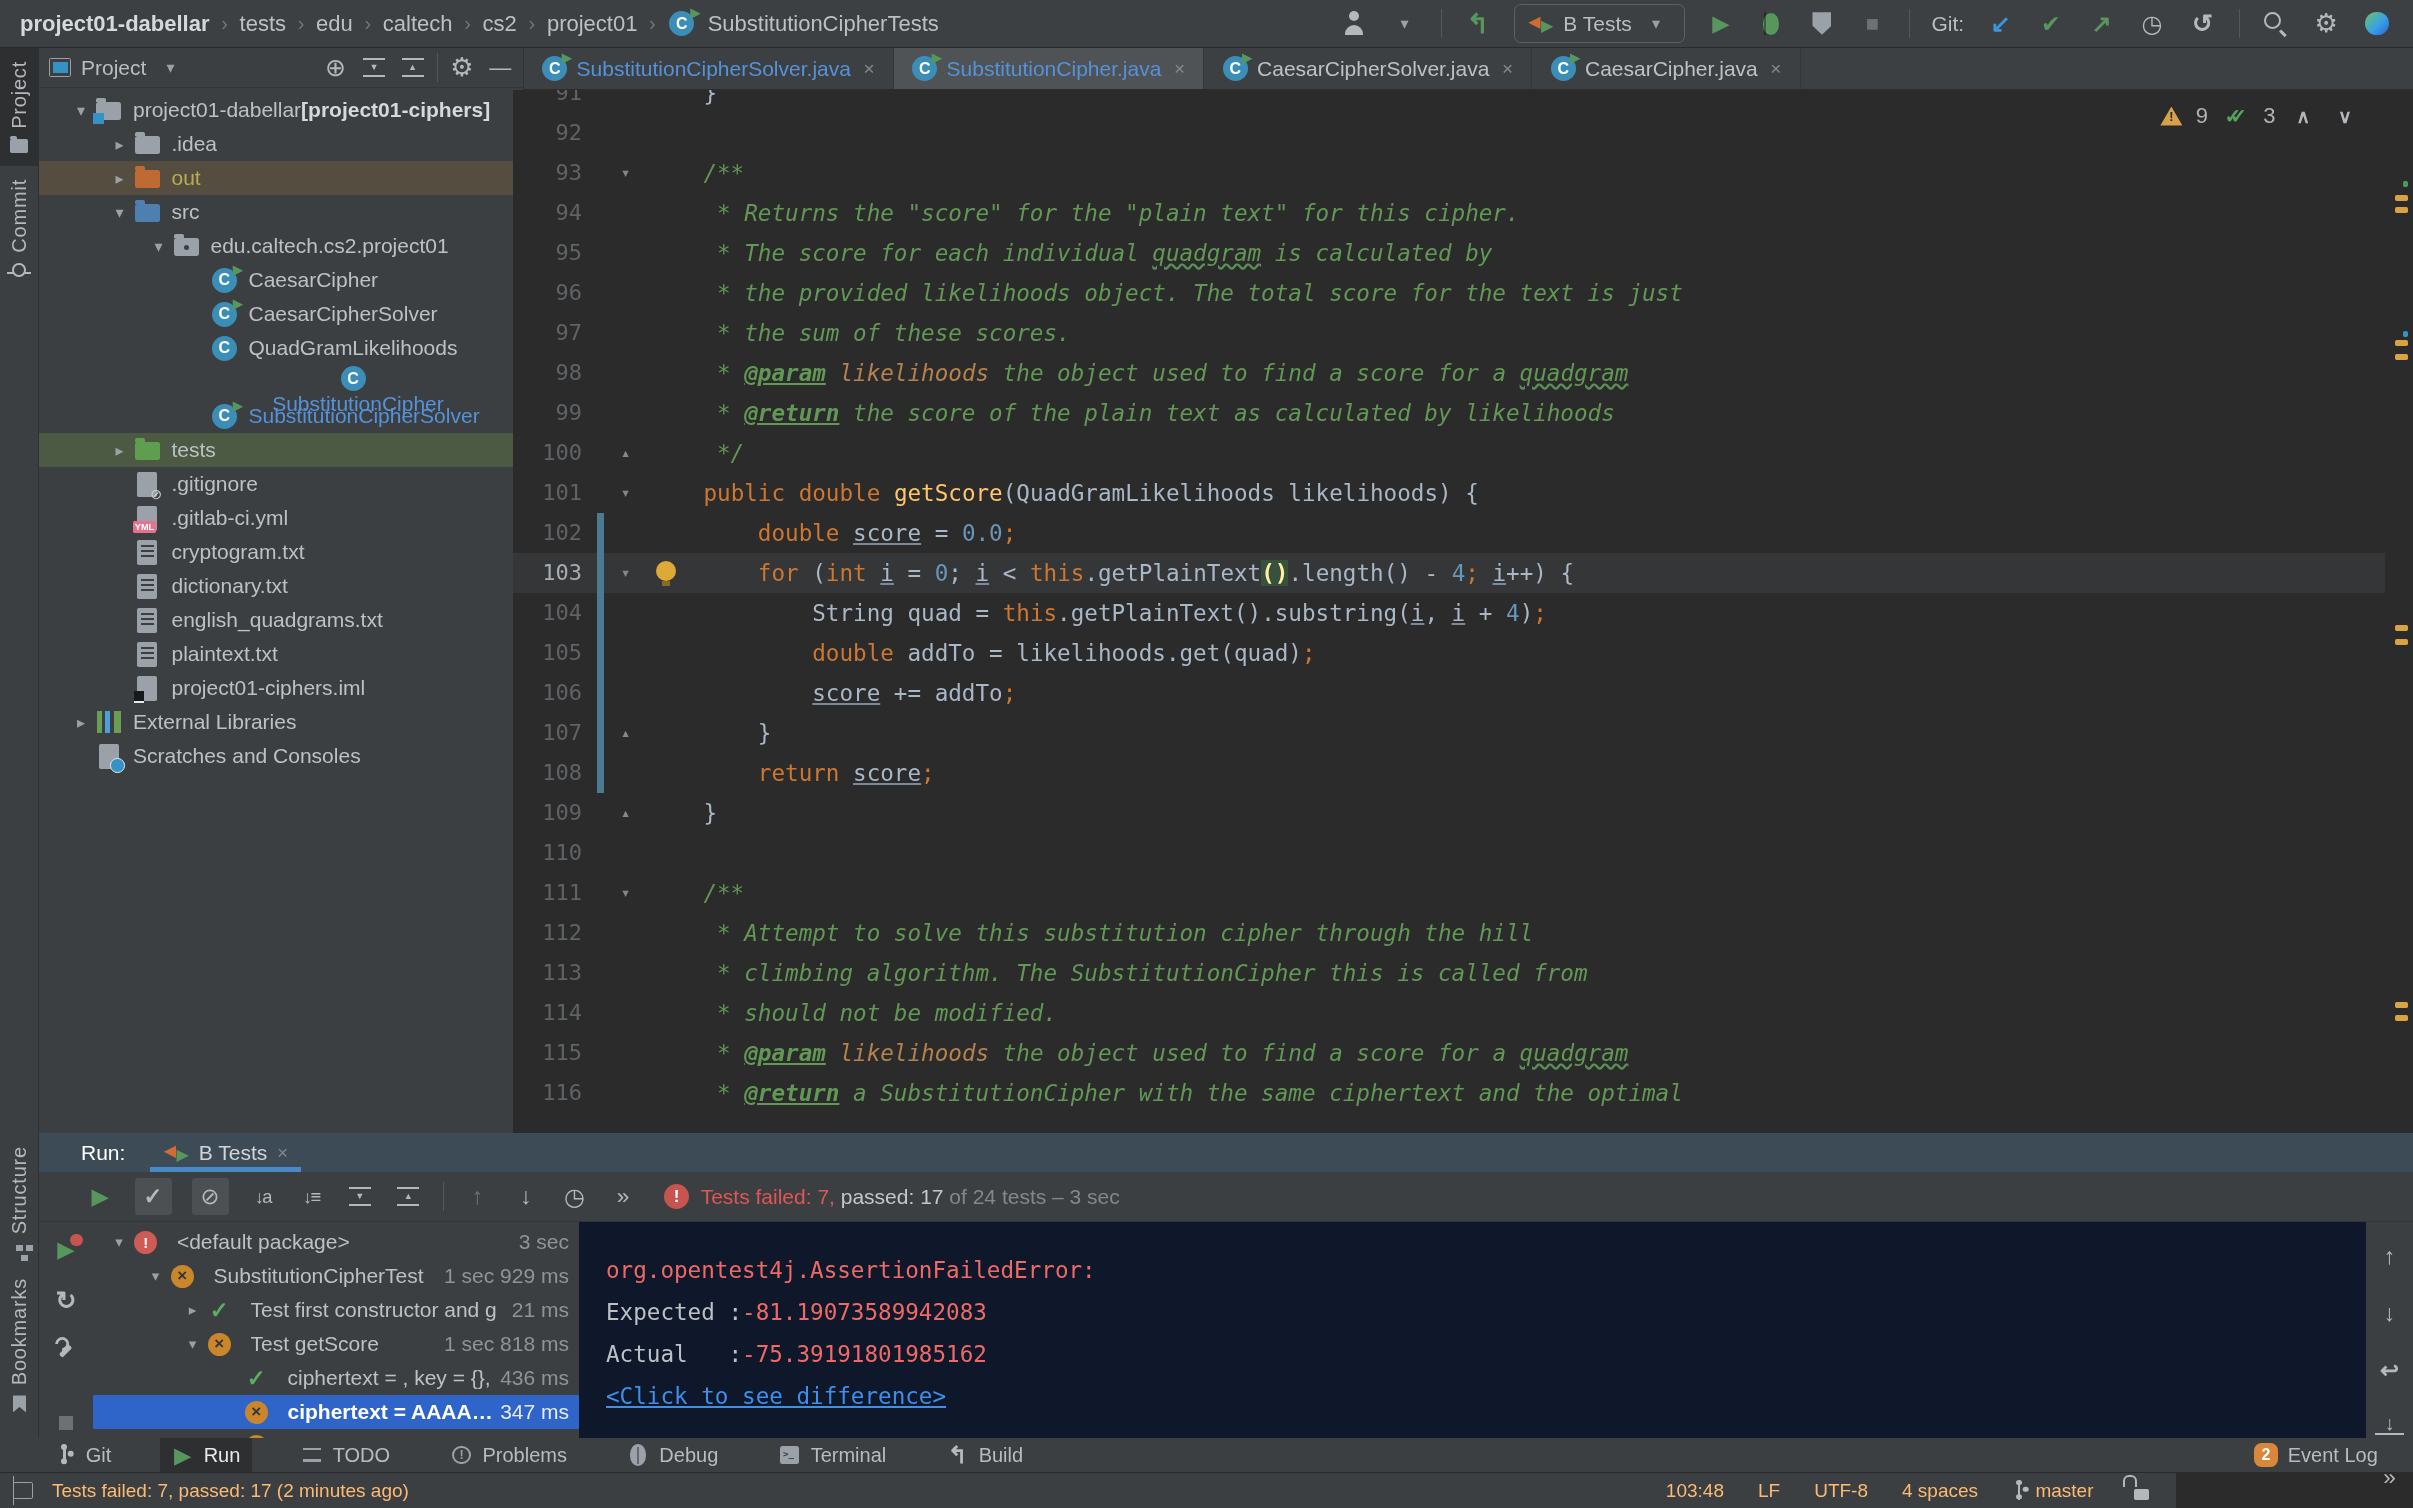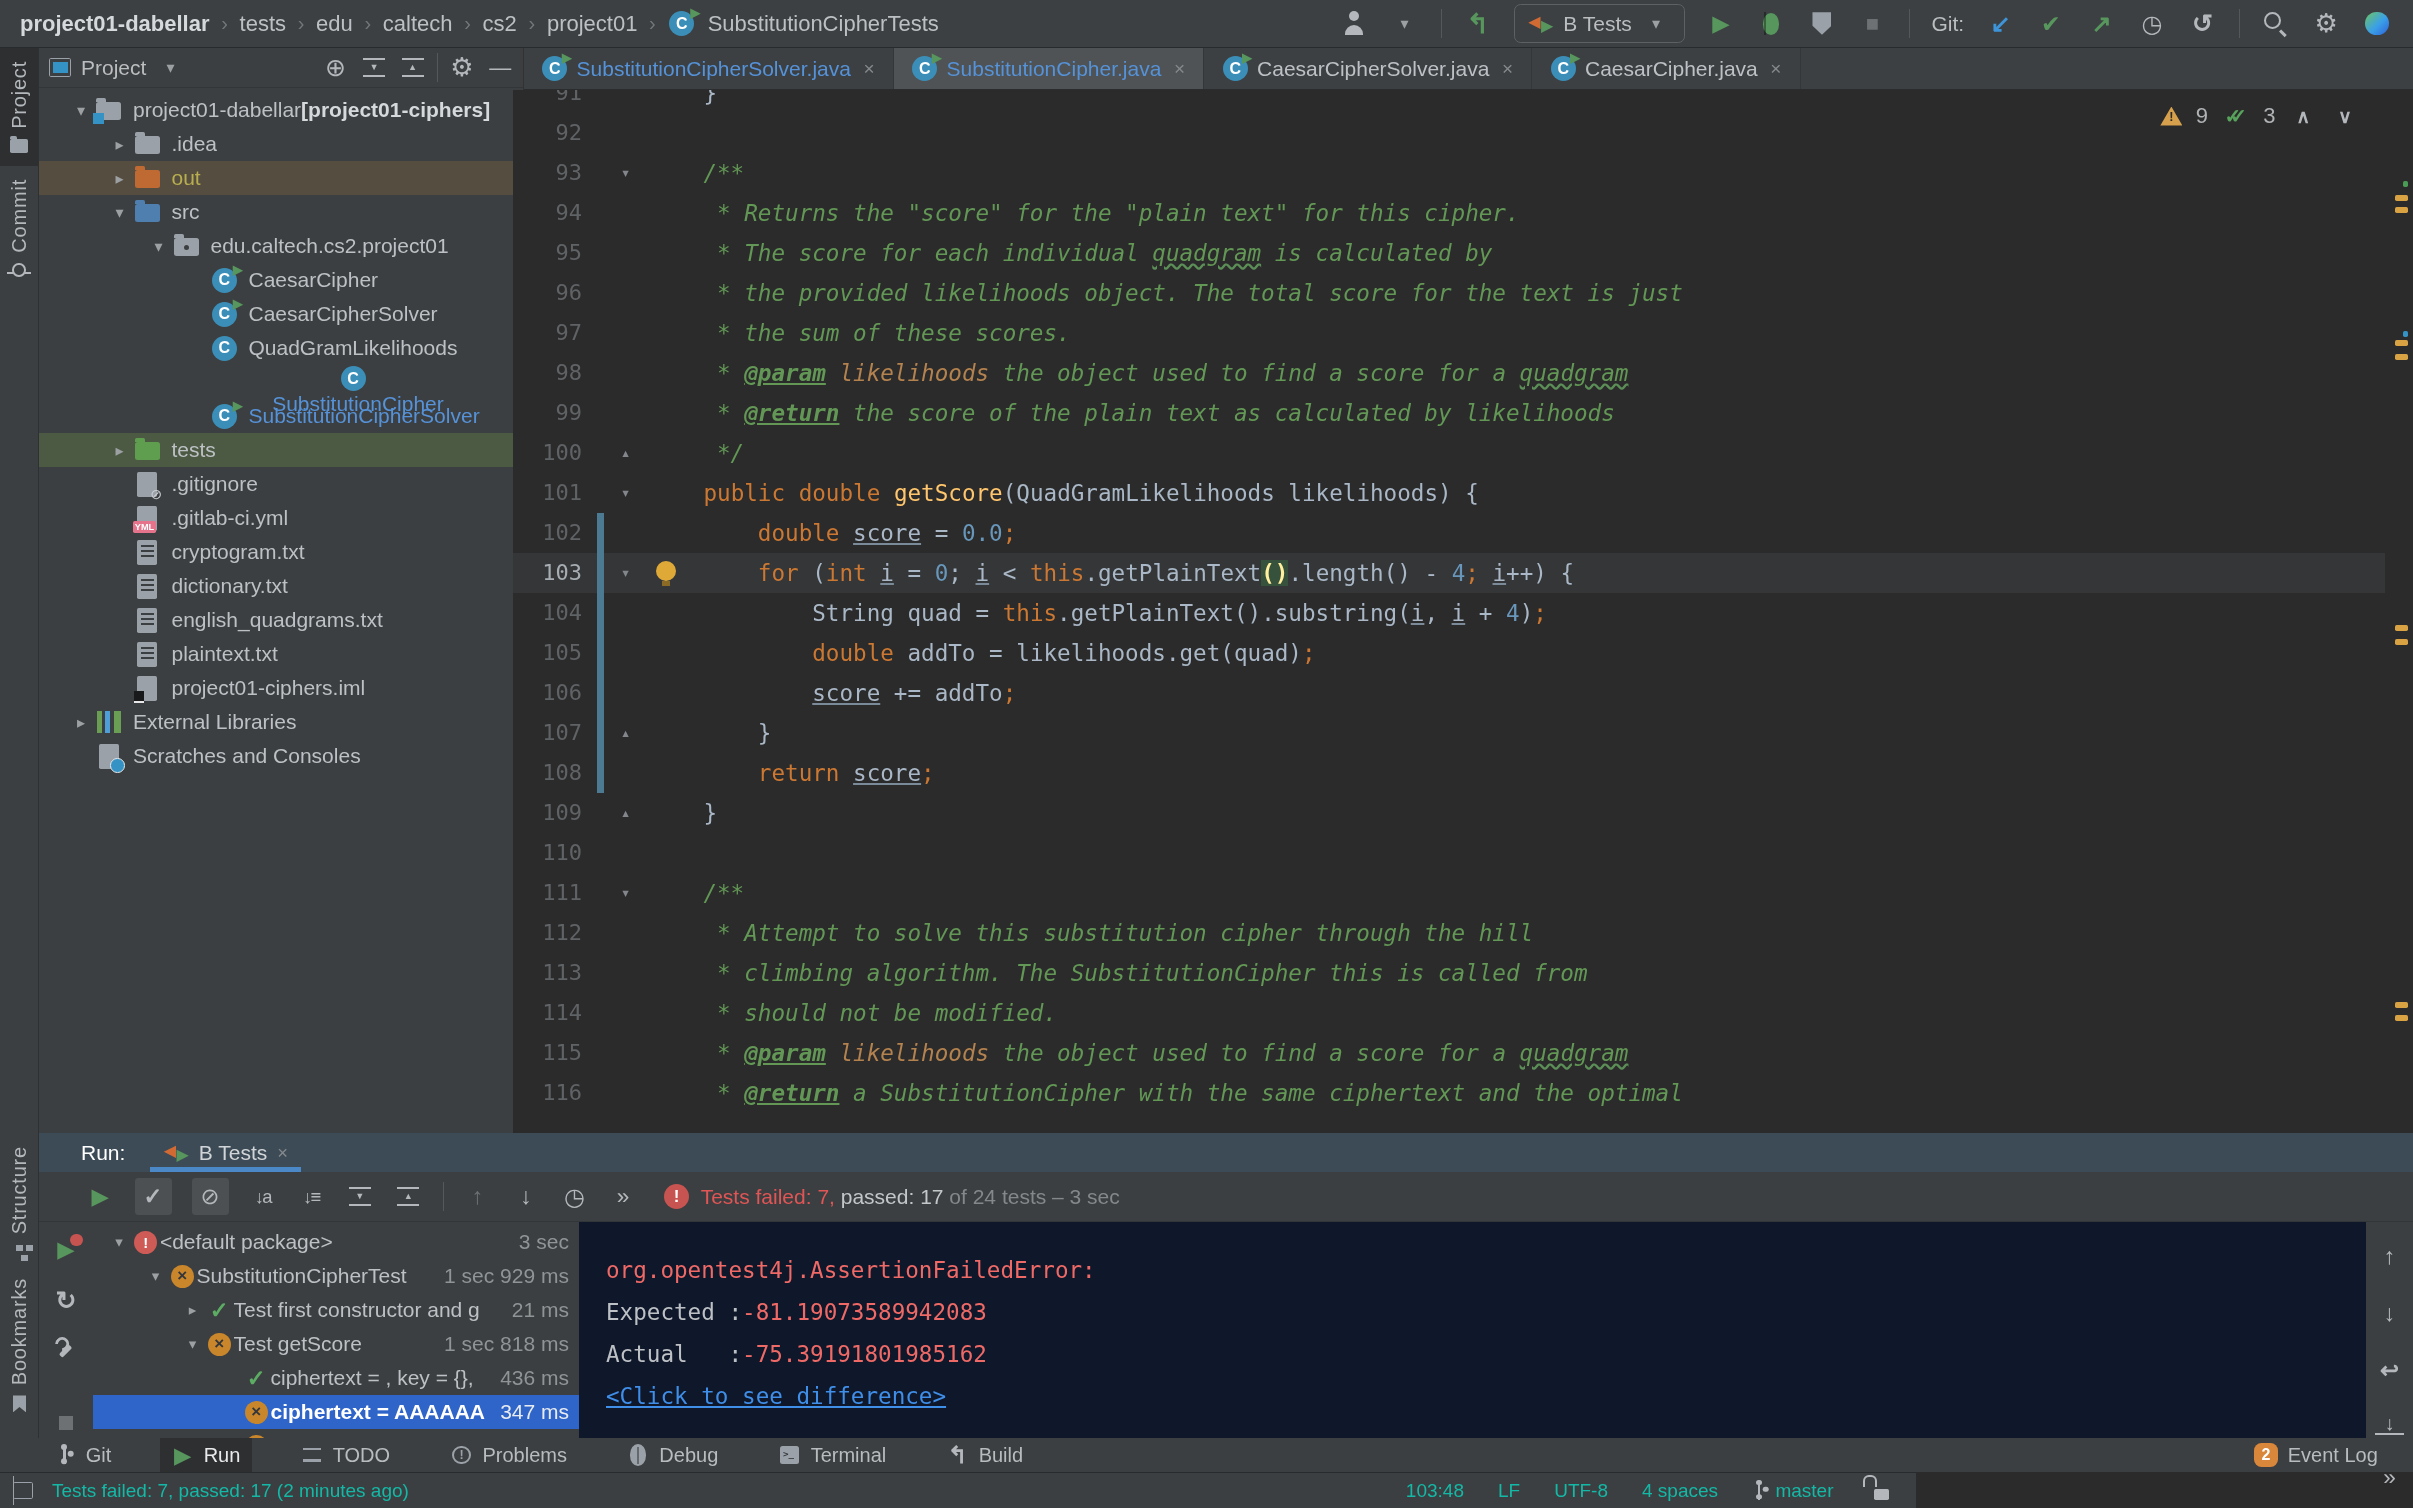--- a/index.html
+++ b/index.html
@@ -179,21 +179,21 @@
   #rp-status .pass{color:#c3c7ca}
   #rp-status .rest{color:#84888b}
   #rp-body{position:absolute;top:89px;bottom:0;left:0;right:0;display:flex}
   #rp-left{width:54px;display:flex;flex-direction:column;align-items:center;gap:22px;padding-top:13.4px;flex:none}
   .rrf{position:relative}
   .rrf::after{content:"";position:absolute;right:-2.5px;top:-1.7px;width:12.6px;height:12.6px;border-radius:50%;background:#c75450}
   .vsep{width:25px;height:1.7px;background:#55585a}
   #rp-tree{width:486px;overflow:hidden;position:relative;padding-top:3.4px;flex:none}
   .trow{height:34px;display:flex;align-items:center;white-space:nowrap;font-size:21px;color:#bdc1c5;padding-right:10px}
   .trow .chev{width:25px;text-align:center;color:#9da0a3;font-size:15px;flex:none}
-  .trow .tlabel{margin-left:0;overflow:hidden;text-overflow:ellipsis}
+  .trow .tlabel{margin-left:17px;overflow:hidden;text-overflow:ellipsis}
   .trow .time{margin-left:auto;color:#8f9496;padding-left:6.7px;flex:none}
   .trow.sel{background:#2f65c8;color:#fff}
   .trow.sel .tlabel{font-weight:bold}
   .trow.sel .time{color:#e8ecf2}
   .tic{width:28.5px;height:25px;display:inline-flex;align-items:center;justify-content:center;position:relative;flex:none}
   .t-err{width:23.5px;height:23.5px;border-radius:50%;background:#cf5b56;color:#fff;font-weight:bold;font-size:15px;display:flex;align-items:center;justify-content:center}
   .t-err::after{content:"!"}
   .t-fail{width:23.5px;height:23.5px;border-radius:50%;background:#c9862b;color:#33363a;font-weight:bold;font-size:17px;display:flex;align-items:center;justify-content:center}
   .t-fail::after{content:"×"}
   .t-pass::after{content:"✓";color:#5cad63;font-weight:bold;font-size:22.6px}
@@ -204,21 +204,21 @@
   .conline .link{color:#3f8ee8;text-decoration:underline}
   #rp-right{width:47px;display:flex;flex-direction:column;align-items:center;gap:28.5px;padding-top:20px;flex:none}
 
   
   #bottombar{position:absolute;left:0;top:1438px;width:2413px;height:34px;background:#3c3f41;display:flex;align-items:center;padding:0 23.5px 0 42px;gap:37px}
   .bitem{display:flex;align-items:center;gap:10px;font-size:20px;color:#b8bcbe;height:100%;padding:0 11.7px}
   .bitem.act{background:#2d2f31;color:#e8eaeb}
   .bitem .bic{display:inline-flex;position:relative;width:22px;height:22px;align-items:center;justify-content:center}
   #eventlog{margin-left:auto}
   .badge2{min-width:23.5px;height:23.5px;border-radius:7.5px;background:#d9873a;color:#fff;font-weight:bold;font-size:16px;display:flex;align-items:center;justify-content:center;padding:0 5px}
-  #statusbar{position:absolute;left:0;top:1472px;width:1916px;height:36px;background:#3c3f41;border-top:0.8px solid #282b2d;display:flex;align-items:center;padding:0 20px 0 8.4px;font-size:19px;color:#14b8a6;gap:15px}
+  #statusbar{position:absolute;left:0;top:1472px;width:2176px;height:36px;background:#3c3f41;border-top:0.8px solid #282b2d;display:flex;align-items:center;padding:0 20px 0 8.4px;font-size:19px;color:#fdba74;gap:15px}
   #sb-right{margin-left:auto;display:flex;align-items:center;gap:34px}
   #sb-right .sbitem{display:flex;align-items:center;gap:8.4px}
 </style>
 </head>
 <body>
 
 <div id="topbar">
   <div id="breadcrumbs">
       <span class="crumb first">project01-dabellar</span>
       <span class="bsep">›</span>

